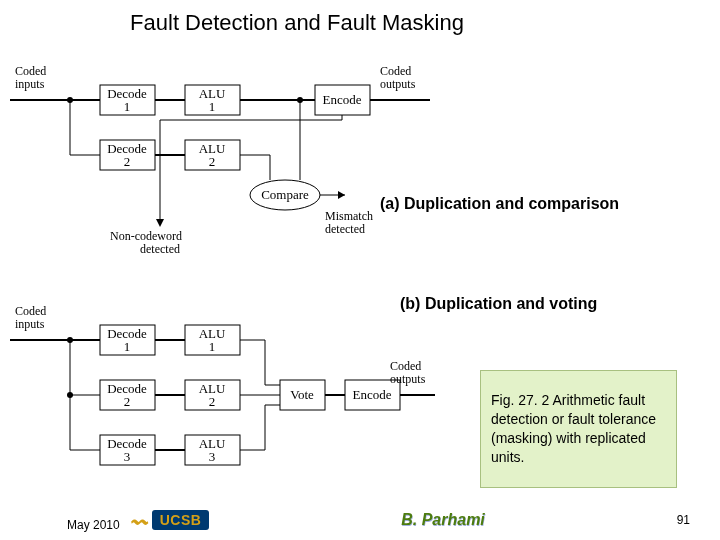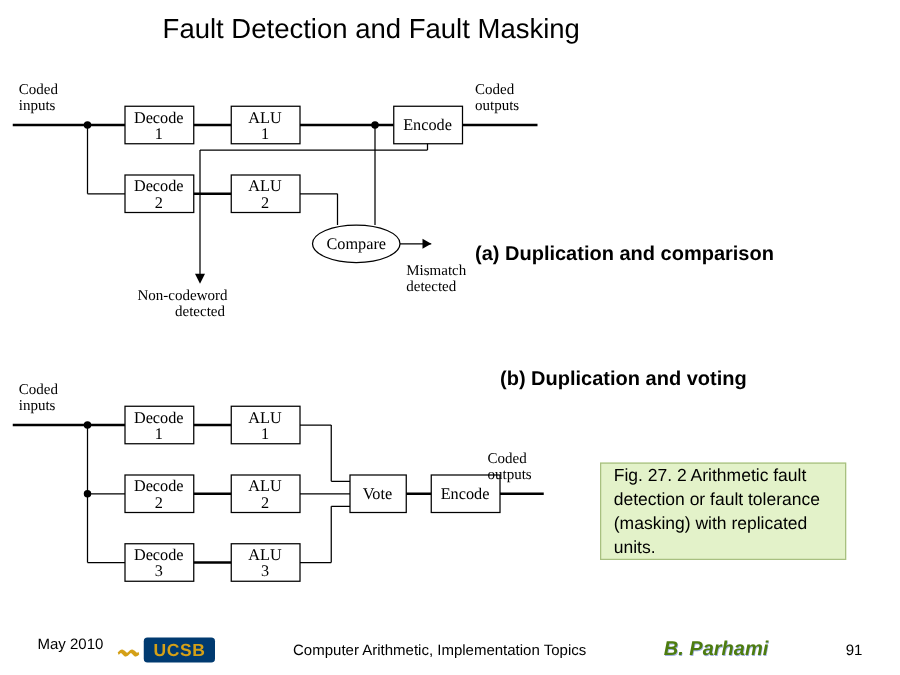--- a/index.html
+++ b/index.html
@@ -24,39 +24,39 @@
   .caption-a, .caption-b {
     position: absolute;
     font-size: 16px;
     font-weight: bold;
     color: #000;
   }
   .fig-box {
     position: absolute;
     background: #e3f2c9;
     border: 1px solid #a8c080;
-    padding: 0 10px;
+    padding: 20px 10px;
     font-size: 14px;
     line-height: 1.35;
     color: #000;
     width: 175px;
   }
   .footer {
     position: absolute;
     bottom: 8px;
     left: 0;
     width: 720px;
     display: flex;
     align-items: center;
     justify-content: space-between;
     font-size: 12px;
     padding: 0 30px;
     box-sizing: border-box;
   }
-  .footer-left { display: flex; align-items: flex-start; gap: 12px; }
+  .footer-left { display: flex; align-items: flex-end; gap: 12px; margin-left: 37px; }
   .ucsb-logo {
     display: inline-flex;
     align-items: center;
     gap: 4px;
     font-weight: bold;
     font-size: 14px;
   }
   .ucsb-badge {
     background: #003a70;
     color: #d4a017;
@@ -209,16 +209,15 @@
 <div class="fig-box" style="left:480px; top:370px;">Fig. 27. 2   Arithmetic fault detection or fault tolerance (masking) with replicated units.</div>
 
 <div class="footer">
   <div class="footer-left">
     <span>May 2010</span>
     <span class="ucsb-logo">
       <span style="color:#d4a017;font-size:16px;">〰</span>
       <span class="ucsb-badge">UCSB</span>
     </span>
   </div>
-  <span>Computer Arithmetic, Implementation Topics</span>
   <span class="author">B. Parhami</span>
   <span>91</span>
 </div>
 
 </body></html>

